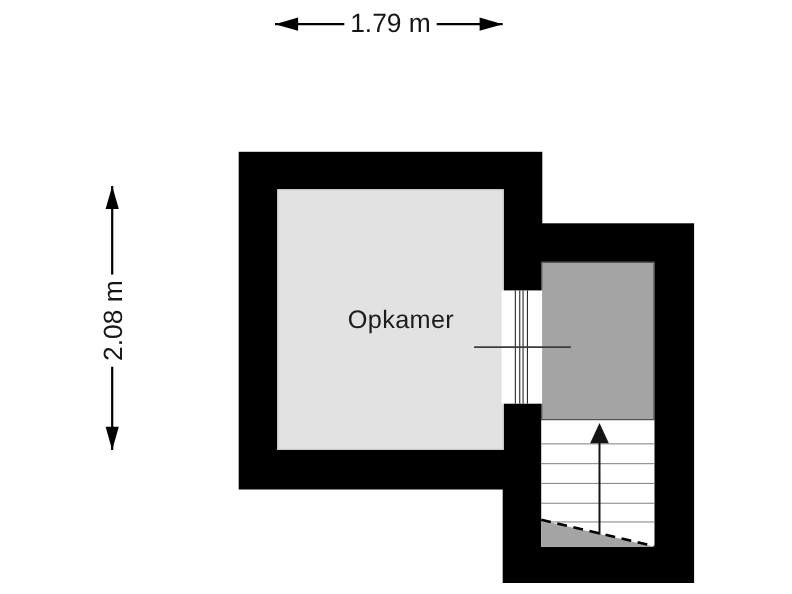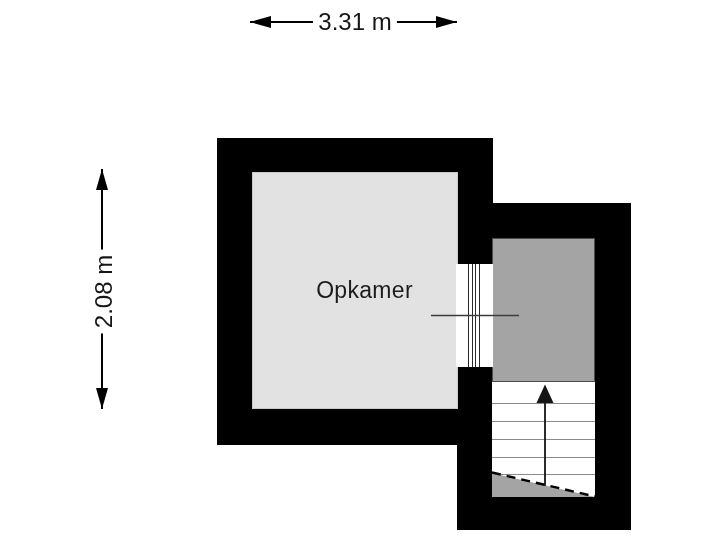--- a/index.html
+++ b/index.html
@@ -131,16 +131,16 @@
 
     <polygon points="492,473 595,497 492,497" fill="#a4a4a4"></polygon>
     <line x1="492" y1="472.5" x2="595" y2="496.5" stroke="#000" stroke-width="2.4" stroke-dasharray="9 6"></line>
 
     <g>
       <line x1="545" y1="486" x2="545" y2="402" stroke="#151515" stroke-width="1.8"></line>
       <polygon points="545,384.5 536.5,403 553.5,403" fill="#151515"></polygon>
     </g>
   </svg>
 
-  <div class="dim-label dim-label-top">3.31 m</div>
+  <div class="dim-label dim-label-top">1.79 m</div>
   <div class="dim-label dim-label-left">2.08 m</div>
 
 </div>
 
 </body></html>

